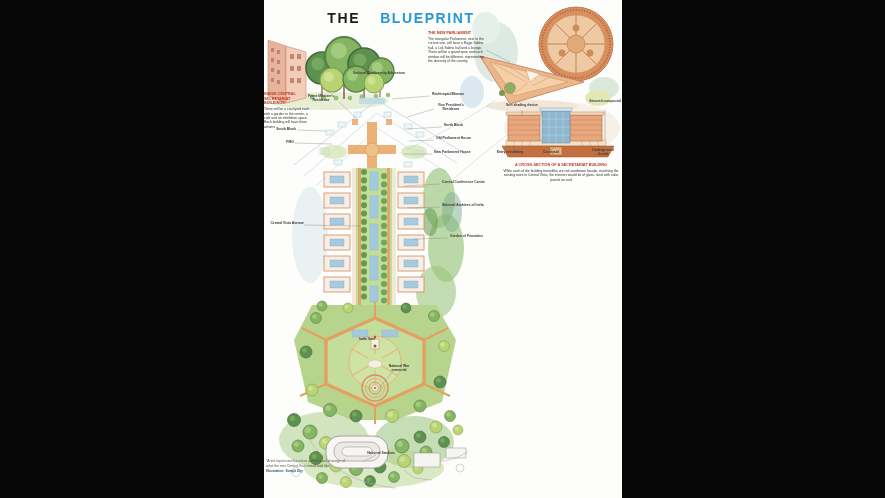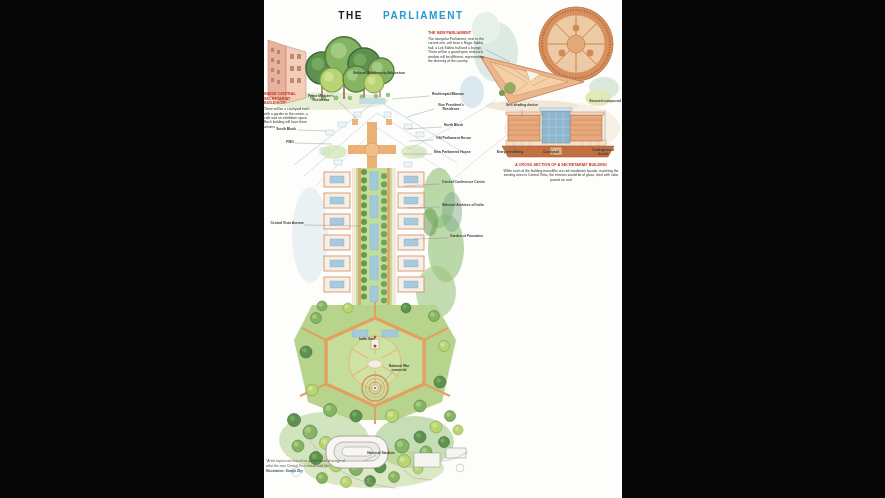--- a/index.html
+++ b/index.html
@@ -3,21 +3,21 @@
 <meta charset="utf-8">
 <style>
   html,body{margin:0;padding:0;background:#000;}
   .stage{position:relative;width:885px;height:498px;background:#060606;overflow:hidden;
          font-family:"Liberation Sans",sans-serif;}
   .page{position:absolute;left:264px;top:0;width:358px;height:498px;background:#fdfdfb;overflow:hidden;}
   .art{position:absolute;left:0;top:0;width:358px;height:498px;}
 
   
   .title{position:absolute;left:74px;top:10px;width:126px;display:flex;align-items:center;
-         justify-content:center;gap:20px;font-weight:bold;font-size:10px;letter-spacing:1.6px;}
+         justify-content:center;gap:20px;font-weight:bold;font-size:14px;letter-spacing:1.6px;}
   .dash{display:inline-block;width:13px;height:1.6px;}
   .dash.l{background:#5a4a40;}
   .dash.r{background:#cf7a3a;}
   .t-the{color:#1c1c1c;}
   .t-blue{color:#2598d5;}
 
   
   .blk{position:absolute;color:#2c2c2c;}
   .blk .hd{color:#c23a27;font-weight:bold;font-size:3.8px;line-height:1.2;text-transform:uppercase;margin-bottom:1.5px;}
   .blk .bd{font-size:3.4px;line-height:1.3;color:#333;}
@@ -376,21 +376,21 @@
         <line x1="112" y1="455" x2="100" y2="461"></line>
         <line x1="222" y1="50" x2="246" y2="62"></line>
         <path d="M250,130 C212,158 180,188 152,210" stroke="#bbb" stroke-width="0.4"></path>
         <path d="M232,100 C202,120 172,136 142,150" stroke="#bbb" stroke-width="0.4"></path>
       </g>
     </svg>
 
     <div class="title">
       <span class="dash l"></span>
       <span class="t-the">THE</span>
-      <span class="t-blue">PARLIAMENT</span>
+      <span class="t-blue">BLUEPRINT</span>
       <span class="dash r"></span>
     </div>
 
     <div class="blk blk-newparl">
       <div class="hd">THE NEW PARLIAMENT</div>
       <div class="bd">The triangular Parliament, next to the current one, will have a Rajya Sabha hall, a Lok Sabha hall and a lounge. There will be a grand spire and each window will be different, representing the diversity of the country</div>
     </div>
 
     <div class="blk blk-secretariat">
       <div class="hd">INSIDE CENTRAL SECRETARIAT BUILDINGS</div>

